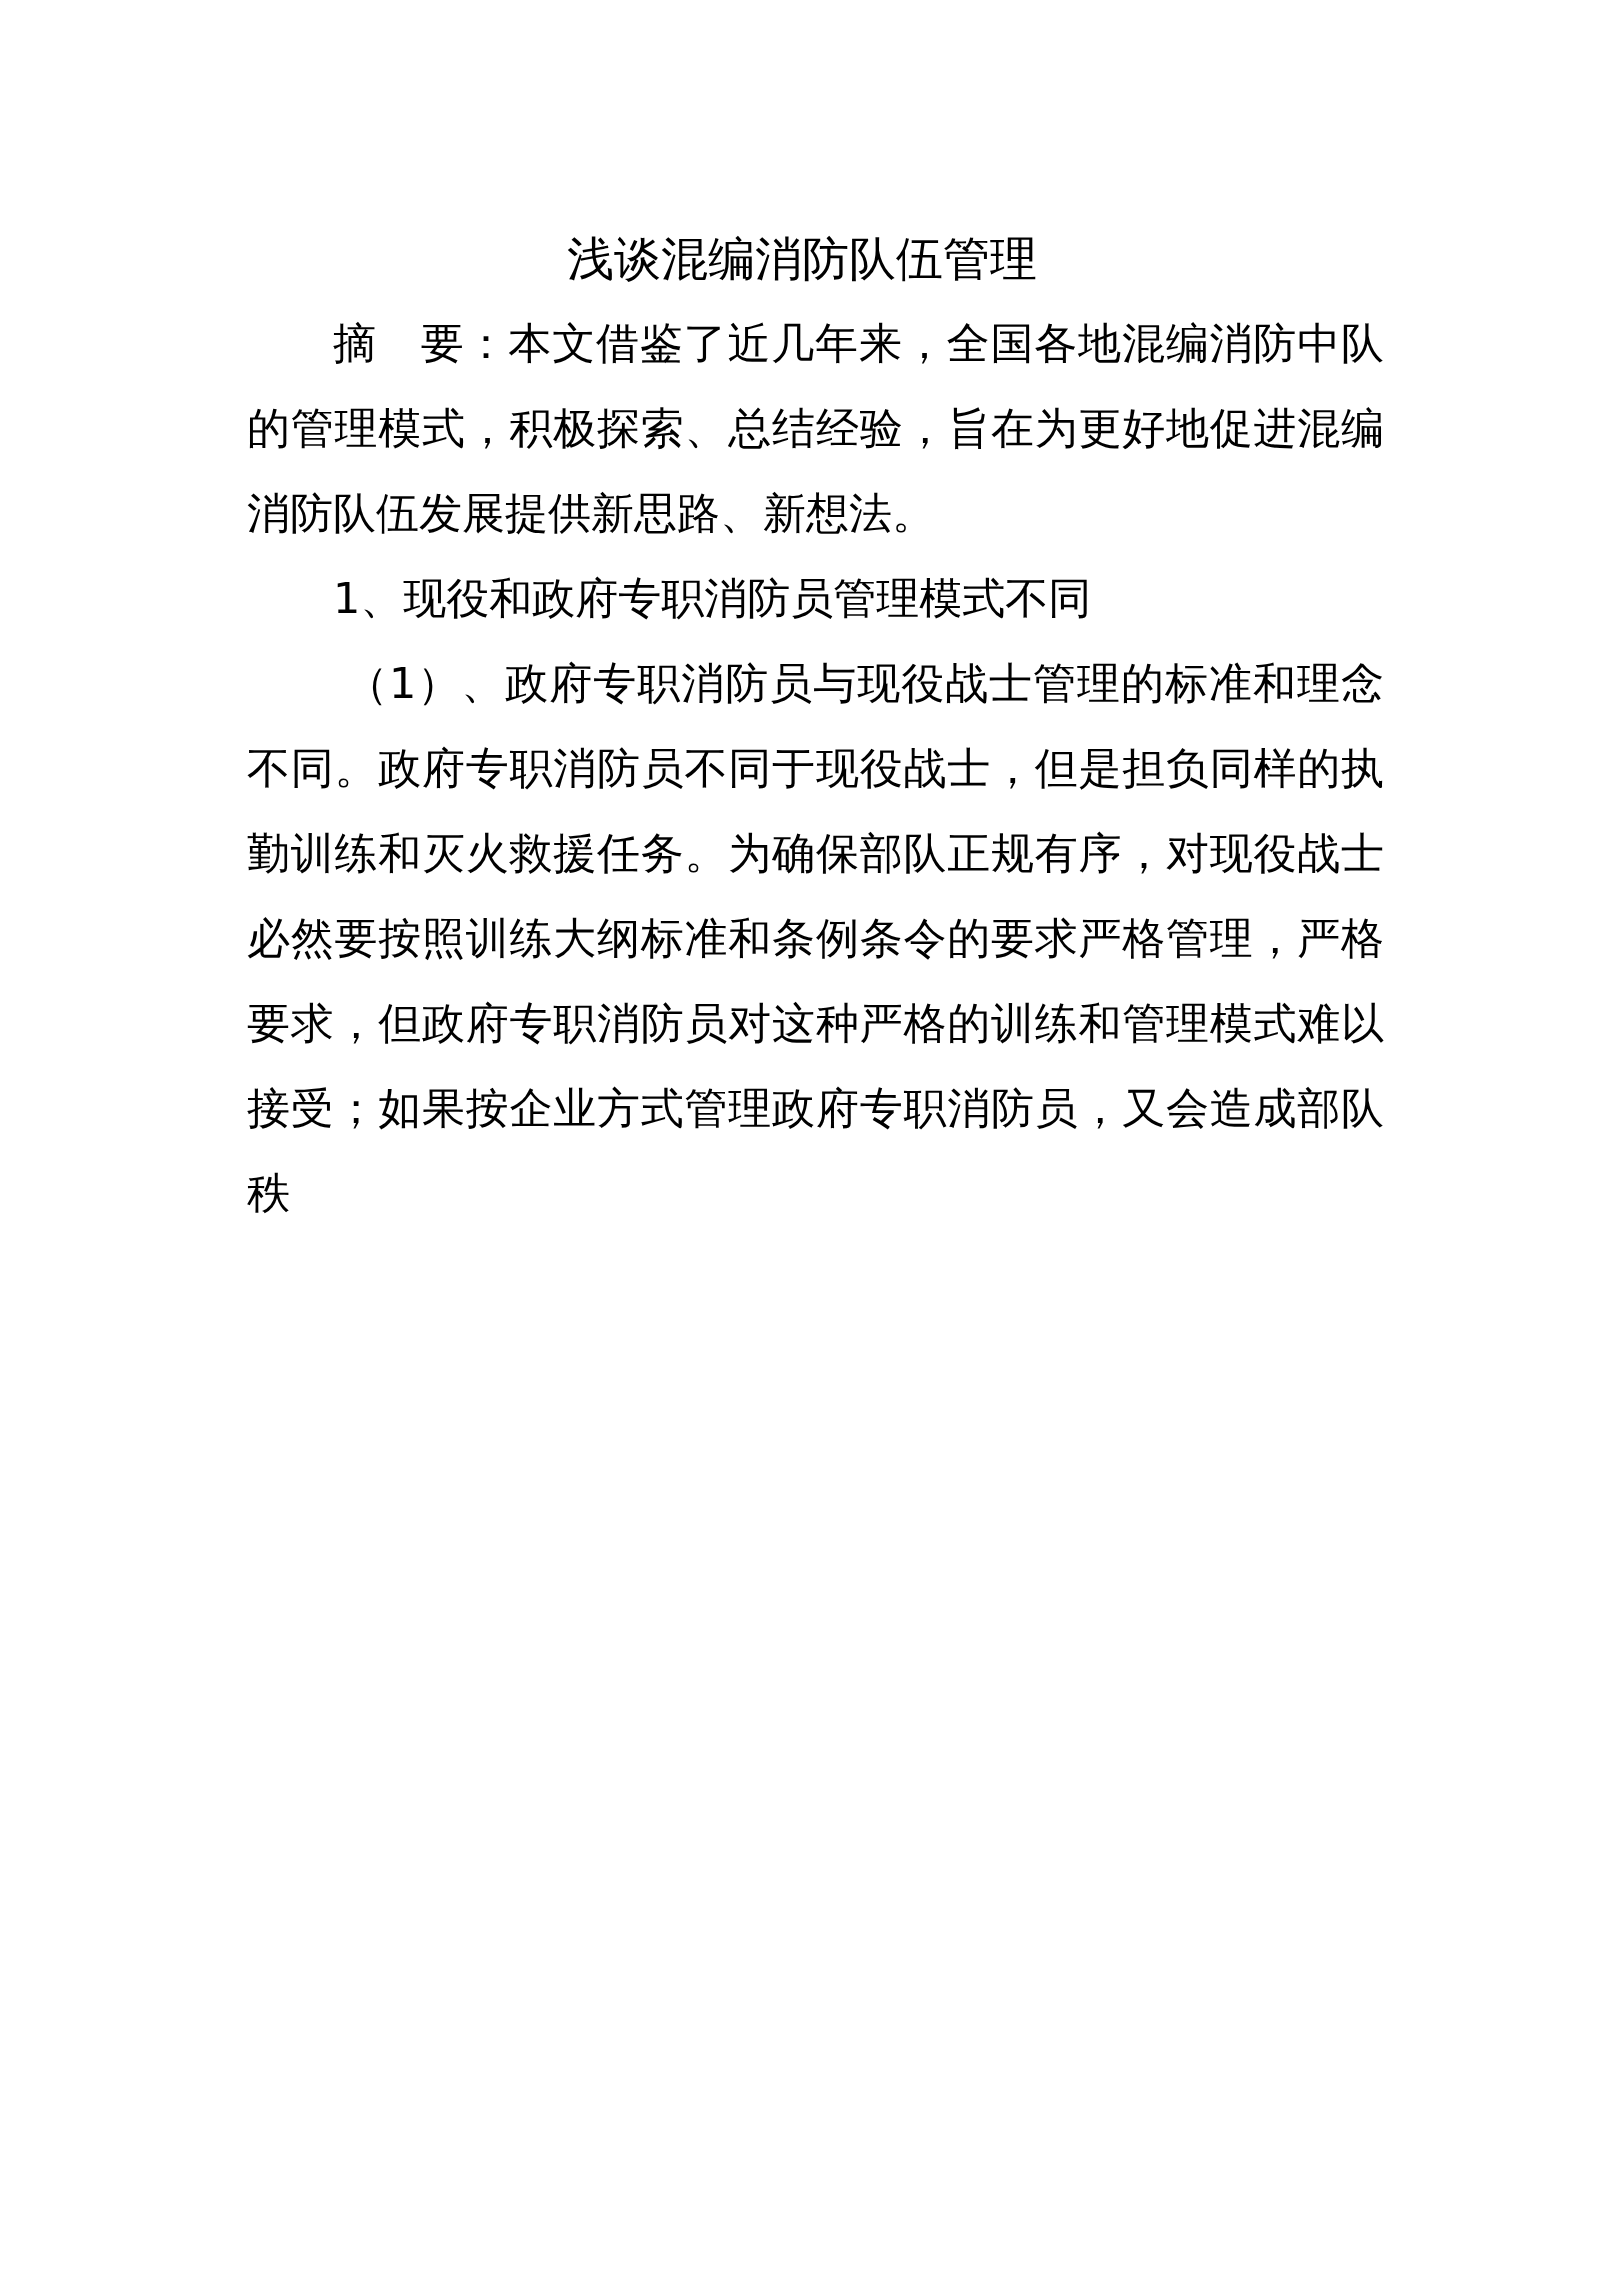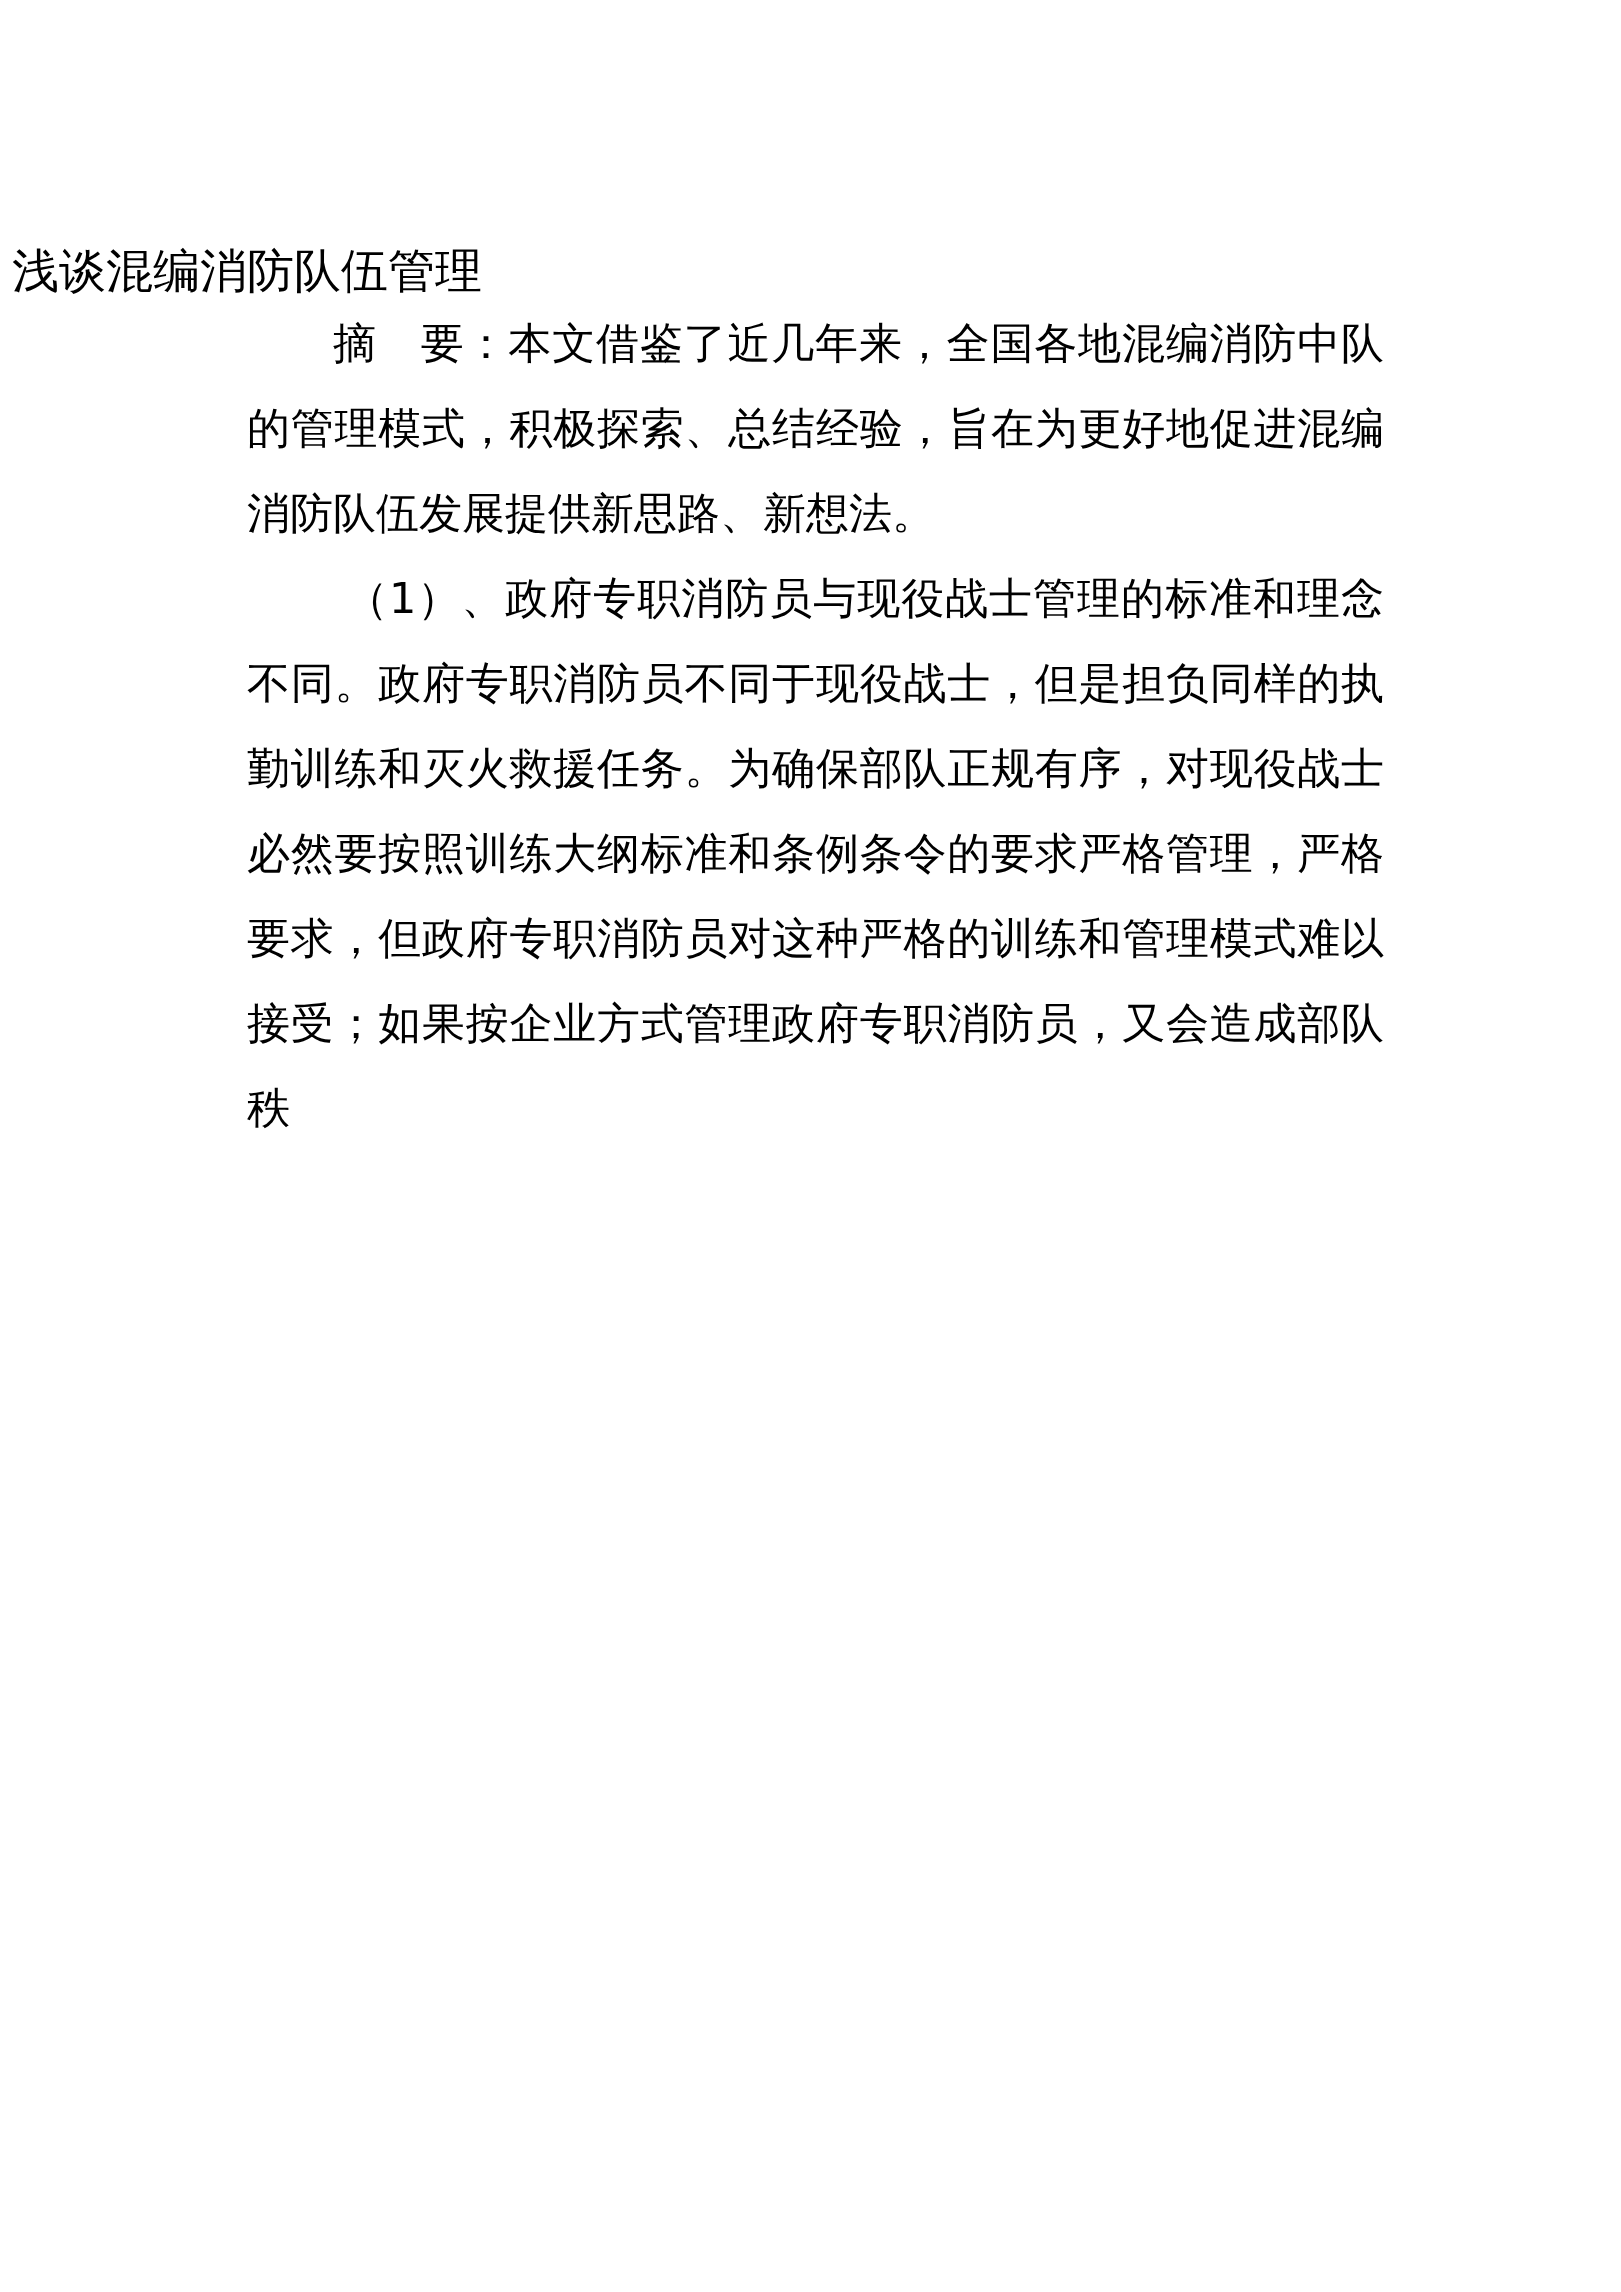--- a/index.html
+++ b/index.html
@@ -1,36 +1,37 @@
 <!DOCTYPE html>
 <html><head>
   <meta charset="utf-8">
   <style>
     html, body { margin: 0; padding: 0; background: #ffffff; }
     body { width: 1621px; height: 2293px; position: relative; overflow: hidden;
            font-family: "DejaVu Sans", "Liberation Sans", sans-serif; color: #000000; }
     .page { position: absolute; left: 0; top: 0; width: 1621px; height: 2293px; background: #ffffff; }
-    .title { position: absolute; top: 227px; left: 0; width: 1604px; text-align: left;
-             font-size: 47px; line-height: 63px; margin: 12px; font-weight: normal; letter-spacing: 0; }
+    .title { position: absolute; top: 227px; left: 0; width: 1604px; text-align: center;
+             font-size: 47px; line-height: 63px; margin: 0; font-weight: normal; letter-spacing: 0; }
     .body { position: absolute; left: 247px; top: 301px; width: 1137px;
             font-size: 43px; line-height: 85px; letter-spacing: 0; }
     .para { margin: 0; text-indent: 86px; text-align: justify; text-justify: inter-character; word-break: break-all; }
     .para.sub { text-indent: 98px; }
     .kw-gap { display: inline-block; width: 65px; }
     .kw-gap2 { display: inline-block; width: 84px; }
   </style>
 </head>
 <body>
 
 <div class="page">
   <h1 class="title">浅谈混编消防队伍管理</h1>
 
   <div class="body">
     <p class="para"><span>摘　要：</span><span>本文借鉴了近几年来，全国各地混编消防中队的管理模式，积极探索、总结经验，旨在为更好地促进混编消防队伍发展提供新思路、新想法。</span></p>
 
 
 
 
+    <p class="para">1、现役和政府专职消防员管理模式不同</p>
 
     <p class="para sub">（1）、政府专职消防员与现役战士管理的标准和理念不同。政府专职消防员不同于现役战士，但是担负同样的执勤训练和灭火救援任务。为确保部队正规有序，对现役战士必然要按照训练大纲标准和条例条令的要求严格管理，严格要求，但政府专职消防员对这种严格的训练和管理模式难以接受；如果按企业方式管理政府专职消防员，又会造成部队秩</p>
   </div>
 </div>
 
 
 </body></html>

